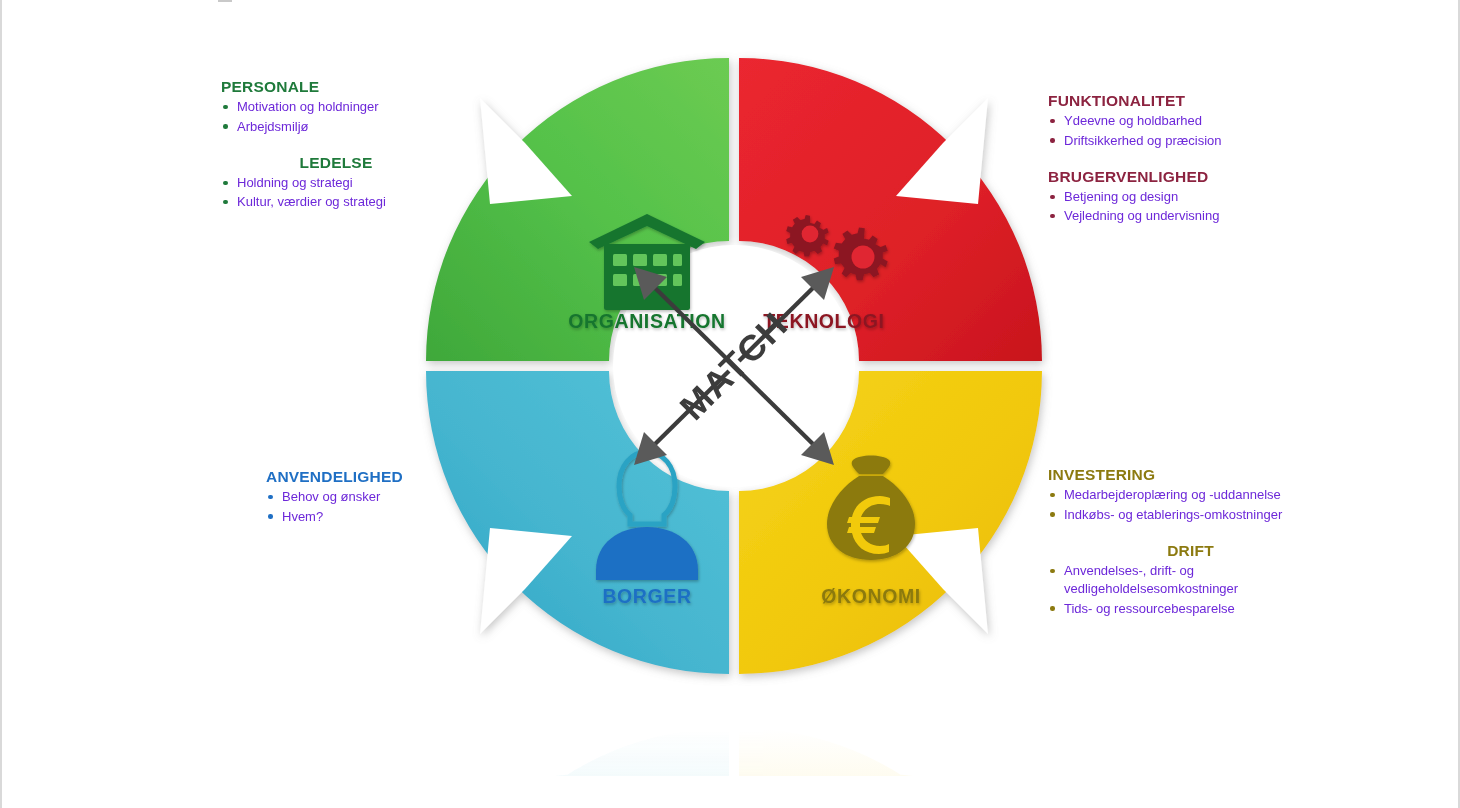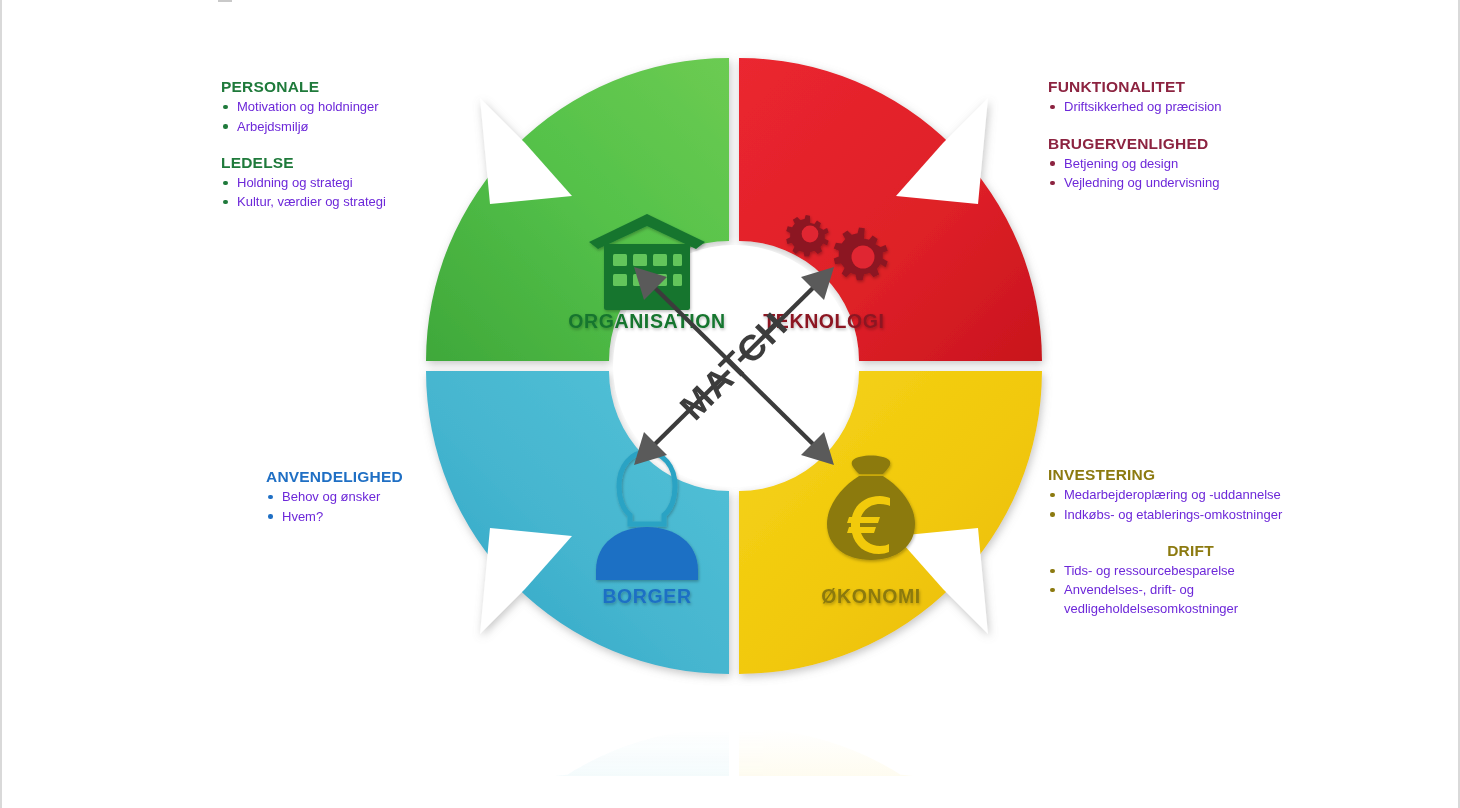--- a/index.html
+++ b/index.html
@@ -32,21 +32,21 @@
     margin-bottom:1px;
   }
   .txt-list li .bullet{
     position:absolute;left:2px;top:.50em;
     width:4.5px;height:4.5px;border-radius:50%;
   }
   .gap{height:17px;}
 
   #tl{left:221px;top:78px;width:230px;}
   #bl{left:221px;top:468px;width:230px;margin-left:45px;}
-  #tr{left:1048px;top:78px;width:290px;}
+  #tr{left:1048px;top:92px;width:290px;}
   #br{left:1048px;top:466px;width:285px;}
 
   
   #wheel-wrap{
     position:absolute;left:404px;top:36px;width:660px;height:740px;
   }
   svg{display:block;}
   .quad-label{
     font-family:"Liberation Sans","DejaVu Sans",sans-serif;
     font-weight:bold;font-size:19.5px;letter-spacing:.6px;
@@ -68,21 +68,21 @@
 <div class="txt-block" id="tl">
   <div>
     <p class="txt-head" style="color: rgb(31, 122, 59);">PERSONALE</p>
     <ul class="txt-list">
       <li><span class="bullet" style="background: rgb(31, 122, 59);"></span><span>Motivation og holdninger</span></li>
       <li><span class="bullet" style="background: rgb(31, 122, 59);"></span><span>Arbejdsmiljø</span></li>
     </ul>
   </div>
   <div class="gap"></div>
   <div>
-    <p class="txt-head" style="color: rgb(31, 122, 59);">LEDELSE</p>
+    <p class="txt-head" style="color: rgb(31, 122, 59); text-align: center;">LEDELSE</p>
     <ul class="txt-list">
       <li><span class="bullet" style="background: rgb(31, 122, 59);"></span><span>Holdning og strategi</span></li>
       <li><span class="bullet" style="background: rgb(31, 122, 59);"></span><span>Kultur, værdier og strategi</span></li>
     </ul>
   </div>
 </div>
 
 <div class="txt-block" id="bl">
   <div>
     <p class="txt-head" style="color: rgb(31, 111, 196);">ANVENDELIGHED</p>
@@ -91,20 +91,21 @@
       <li><span class="bullet" style="background: rgb(31, 111, 196);"></span><span>Hvem?</span></li>
     </ul>
   </div>
   <div class="gap"></div>
 </div>
 
 <div class="txt-block" id="tr">
   <div>
     <p class="txt-head" style="color: rgb(140, 35, 64);">FUNKTIONALITET</p>
     <ul class="txt-list">
+      <li><span class="bullet" style="background: rgb(140, 35, 64);"></span><span>Ydeevne og holdbarhed</span></li>
       <li><span class="bullet" style="background: rgb(140, 35, 64);"></span><span>Driftsikkerhed og præcision</span></li>
     </ul>
   </div>
   <div class="gap"></div>
   <div>
     <p class="txt-head" style="color: rgb(140, 35, 64);">BRUGERVENLIGHED</p>
     <ul class="txt-list">
       <li><span class="bullet" style="background: rgb(140, 35, 64);"></span><span>Betjening og design</span></li>
       <li><span class="bullet" style="background: rgb(140, 35, 64);"></span><span>Vejledning og undervisning</span></li>
     </ul>
@@ -116,22 +117,22 @@
     <p class="txt-head" style="color: rgb(140, 122, 16);">INVESTERING</p>
     <ul class="txt-list">
       <li><span class="bullet" style="background: rgb(140, 122, 16);"></span><span>Medarbejderoplæring og -uddannelse</span></li>
       <li><span class="bullet" style="background: rgb(140, 122, 16);"></span><span>Indkøbs- og etablerings-omkostninger</span></li>
     </ul>
   </div>
   <div class="gap"></div>
   <div>
     <p class="txt-head" style="color: rgb(140, 122, 16); text-align: center;">DRIFT</p>
     <ul class="txt-list">
+      <li><span class="bullet" style="background: rgb(140, 122, 16);"></span><span>Anvendelses-, drift- og vedligeholdelsesomkostninger</span></li>
       <li><span class="bullet" style="background: rgb(140, 122, 16);"></span><span>Tids- og ressourcebesparelse</span></li>
-      <li><span class="bullet" style="background: rgb(140, 122, 16);"></span><span>Anvendelses-, drift- og vedligeholdelsesomkostninger</span></li>
     </ul>
   </div>
 </div>
 
 <div id="wheel-wrap">
 <svg width="660" height="740" viewBox="0 0 660 740" xmlns="http://www.w3.org/2000/svg">
   <defs>
     <linearGradient id="gGreen" x1="0" y1="1" x2="1" y2="0">
       <stop offset="0%" stop-color="#3FA83A"></stop>
           <stop offset="55%" stop-color="#55C24A"></stop>

